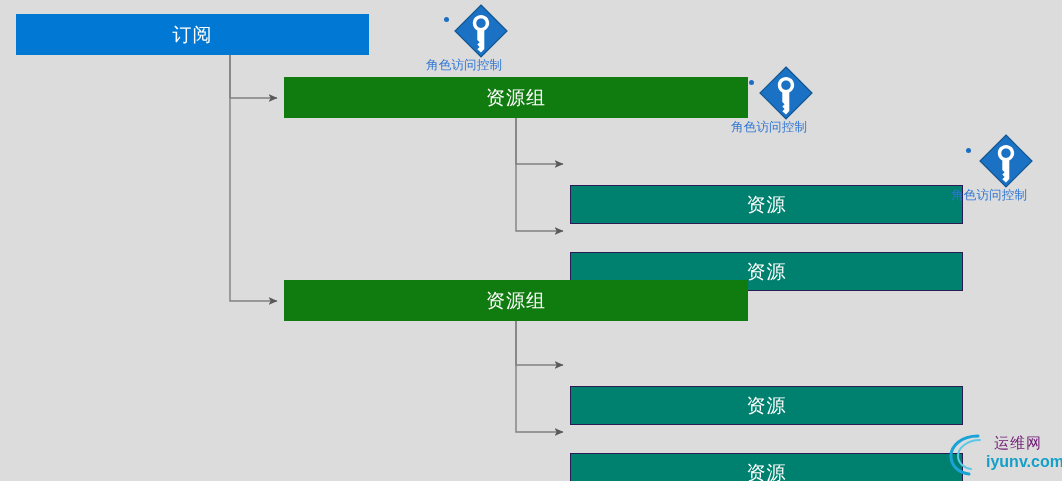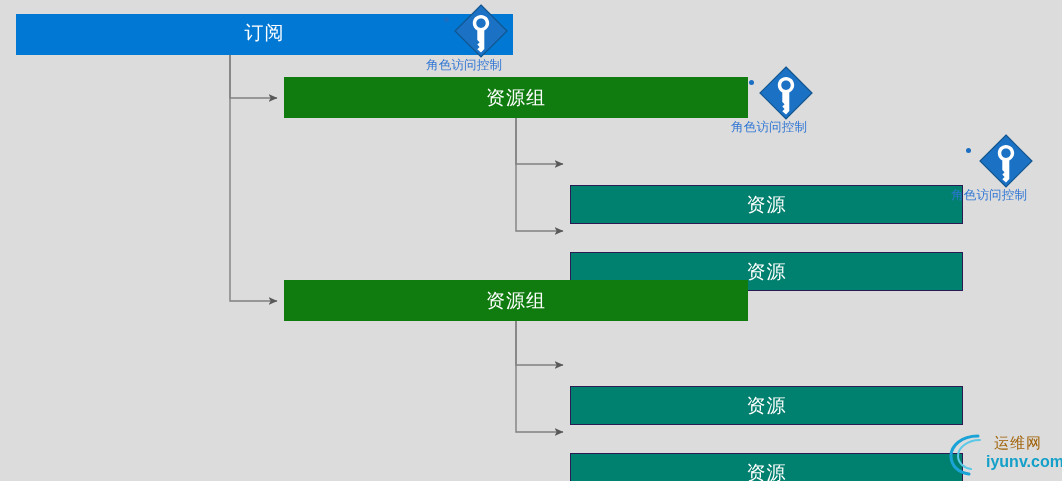--- a/index.html
+++ b/index.html
@@ -82,21 +82,21 @@
     right: 6px;
     bottom: 2px;
     width: 108px;
     height: 48px;
   }
   .wm-text-top {
     position: absolute;
     left: 46px;
     top: 3px;
     font-size: 15px;
-    color: #a16207;
+    color: #701a75;
     letter-spacing: 1px;
   }
   .wm-text-bottom {
     position: absolute;
     left: 38px;
     top: 22px;
     font-size: 16px;
     font-weight: bold;
     color: #14a0c8;
     letter-spacing: 0px;
@@ -117,21 +117,21 @@
         <path d="M230,55 L230,98 L277,98" fill="none" stroke="#808080" stroke-width="1.4" marker-end="url(#arrowhead)"></path>
         <path d="M230,55 L230,301 L277,301" fill="none" stroke="#808080" stroke-width="1.4" marker-end="url(#arrowhead)"></path>
         <path d="M516,118 L516,164 L563,164" fill="none" stroke="#808080" stroke-width="1.4" marker-end="url(#arrowhead)"></path>
         <path d="M516,118 L516,231 L563,231" fill="none" stroke="#808080" stroke-width="1.4" marker-end="url(#arrowhead)"></path>
         <path d="M516,321 L516,365 L563,365" fill="none" stroke="#808080" stroke-width="1.4" marker-end="url(#arrowhead)"></path>
         <path d="M516,321 L516,432 L563,432" fill="none" stroke="#808080" stroke-width="1.4" marker-end="url(#arrowhead)"></path>
       </g>
   </svg>
 
   <div id="nodes-group">
-      <div class="node node-subscription" style="left: 16px; top: 14px; width: 497px; height: 41px; font-family: Liberation Mono, monospace;">
+      <div class="node node-subscription" style="left: 16px; top: 14px; width: 353px; height: 41px;">
         <span class="node-label">订阅</span>
       </div>
       <div class="node node-resourcegroup" style="left: 284px; top: 77px; width: 464px; height: 41px;">
         <span class="node-label">资源组</span>
       </div>
       <div class="node node-resource" style="left: 570px; top: 145px; width: 393px; height: 39px;">
         <span class="node-label">资源</span>
       </div>
       <div class="node node-resource" style="left: 570px; top: 212px; width: 393px; height: 39px;">
         <span class="node-label">资源</span>

